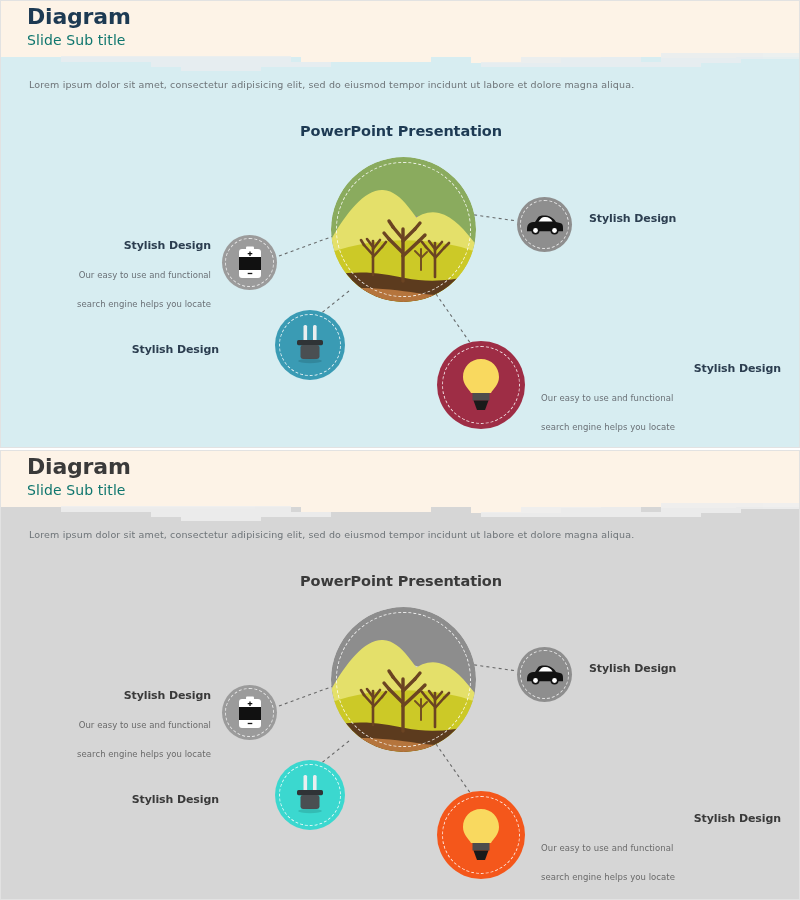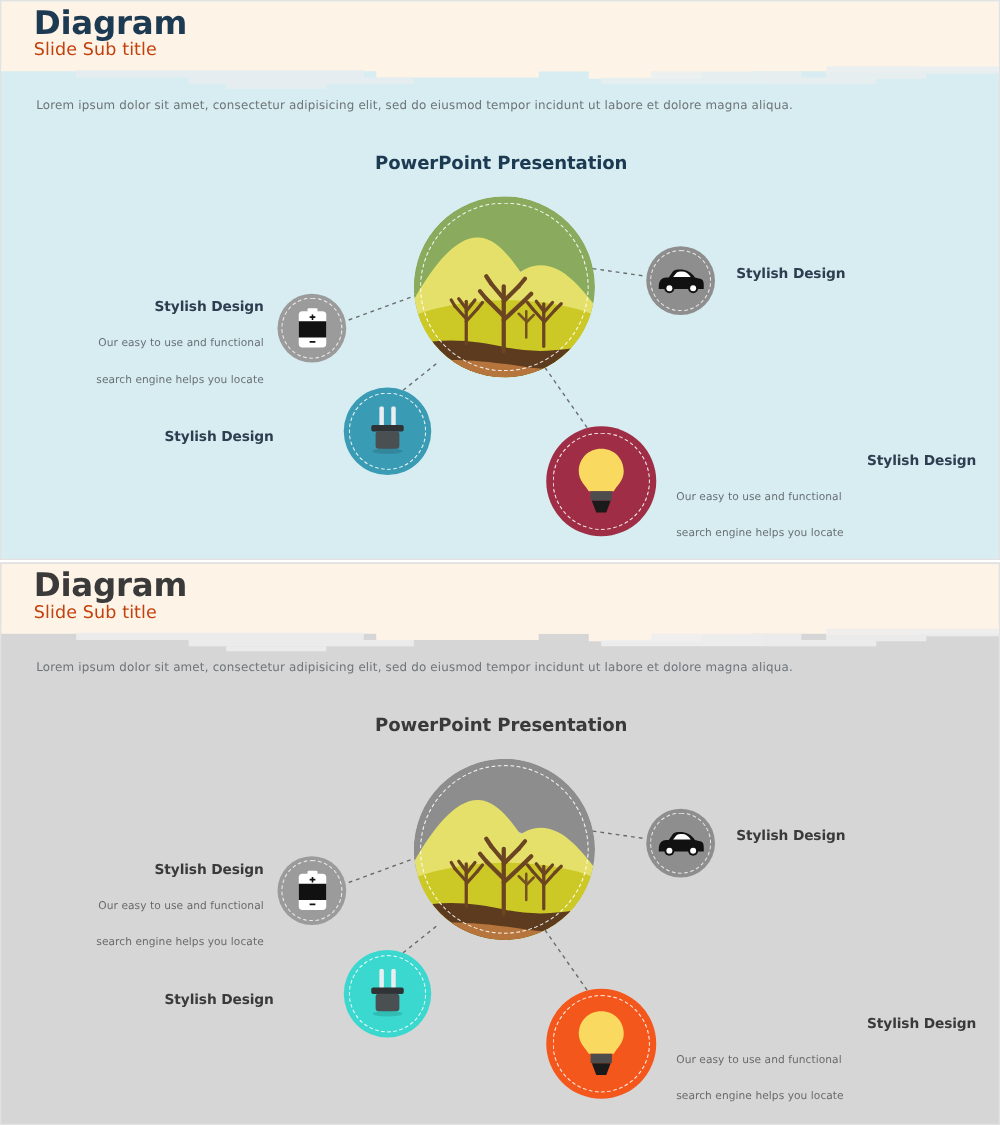--- a/index.html
+++ b/index.html
@@ -7,24 +7,24 @@
 
   .deck{width:800px;height:900px;position:relative;background:#fff;}
 
   .slide{position:absolute;left:0;width:800px;overflow:hidden;}
   .slide.s1{top:0;height:448px;background:#d7edf1;border:1px solid #e2e2e2;box-sizing:border-box;}
   .slide.s2{top:450px;height:450px;background:#d6d6d6;border:1px solid #e2e2e2;box-sizing:border-box;}
 
   
   .hdr{position:absolute;left:0;top:0;width:800px;height:56px;background:#fdf3e7;z-index:3;}
   .hdr-wave{position:absolute;left:0;top:48px;width:800px;height:28px;z-index:3;}
-  .hdr-title{position:absolute;left:26px;top:3px;font-size:26px;font-weight:bold;letter-spacing:-.2px;z-index:5;}
+  .hdr-title{position:absolute;left:26px;top:3px;font-size:22px;font-weight:bold;letter-spacing:-.2px;z-index:5;}
   .s1 .hdr-title{color:#1d3a53;}
   .s2 .hdr-title{color:#3a3a3a;}
-  .hdr-sub{position:absolute;left:26px;top:31px;font-size:14px;color:#c2410c;letter-spacing:.1px;z-index:5;}
+  .hdr-sub{position:absolute;left:26px;top:31px;font-size:14px;color:#0f766e;letter-spacing:.1px;z-index:5;}
 
   .lorem{position:absolute;left:28px;font-size:9.5px;color:#6e7478;letter-spacing:.15px;z-index:4;}
   .s1 .lorem{top:78px;}
   .s2 .lorem{top:528px;}
 
   .ppt-title{position:absolute;width:800px;text-align:center;font-size:14.5px;font-weight:bold;letter-spacing:-.1px;z-index:4;}
   .s1 .ppt-title{top:122px;color:#1d3a53;}
   .s2 .ppt-title{top:122px;color:#3a3a3a;}
 
   

